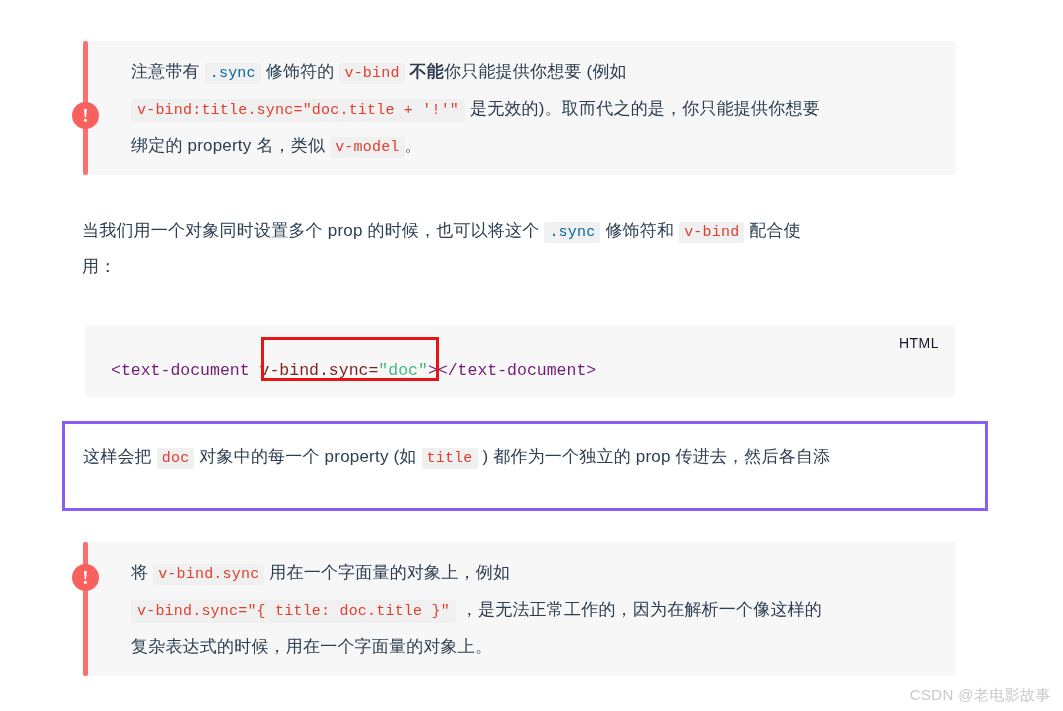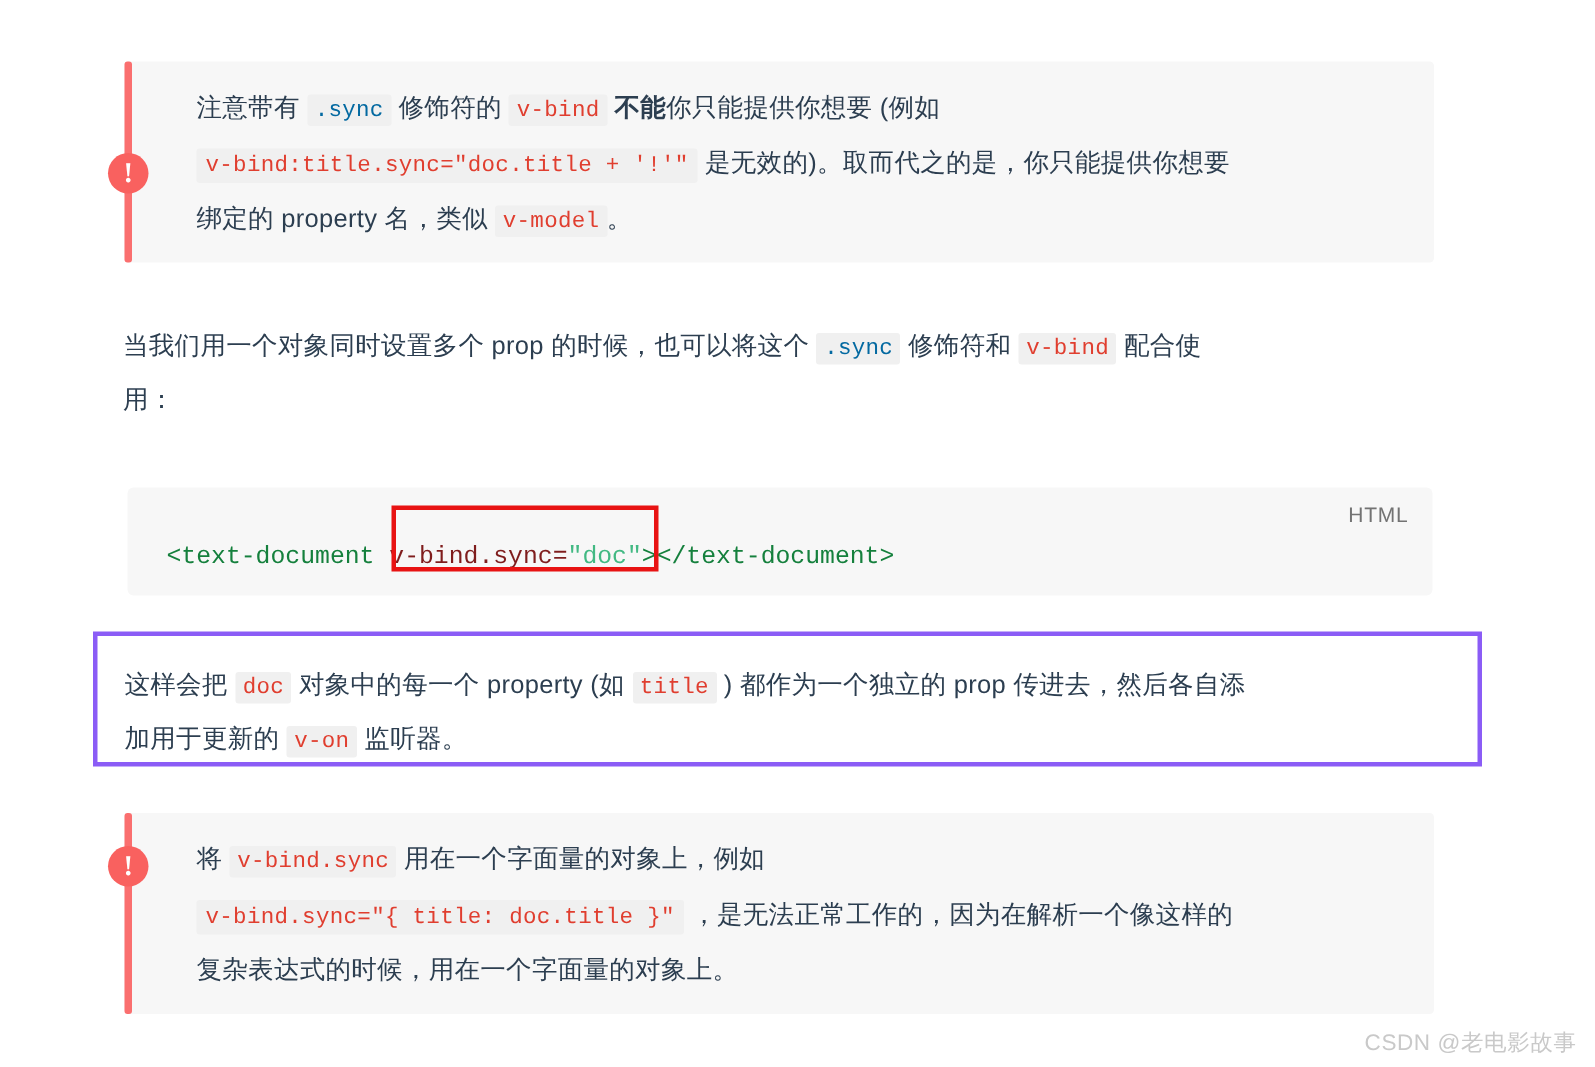--- a/index.html
+++ b/index.html
@@ -100,34 +100,34 @@
     background: #f7f7f7;
     border-radius: 4px;
     box-sizing: border-box;
   }
   .codeblock .lang {
     position: absolute;
     right: 16px;
     top: 10px;
     font-family: "Liberation Sans", sans-serif;
     font-size: 14px;
-    color: #737373;
+    color: #0f172a;
     letter-spacing: 0.5px;
   }
   .codeblock pre {
     margin: 0;
     position: absolute;
     left: 26px;
     top: 33px;
     font-family: "Liberation Mono", "DejaVu Sans Mono", monospace;
     font-size: 16.5px;
     line-height: 26px;
     white-space: pre;
   }
-  .tok-tag   { color: #15803d; text-align: right; }
+  .tok-tag   { color: #701a75; text-align: right; }
   .tok-attr  { color: #7f1d1d; }
   .tok-str   { color: #42b983; }
 
   
   .annot-box {
     position: absolute;
     border: 3px solid #e81313;
     box-sizing: border-box;
     pointer-events: none;
   }
@@ -206,25 +206,20 @@
 
   <div class="red-section" style="left:62px; top:421px; width:926px; height:90px;">
     <div class="rs-body">
       <span class="rs-line cn">
         <span>这样会把</span>
         <span class="code-chip red">doc</span>
         <span>对象中的每一个 property (如</span>
         <span class="code-chip red">title</span>
         <span>) 都作为一个独立的 prop 传进去，然后各自添</span>
       </span>
-      <span class="rs-line cn">
-        <span>加用于更新的</span>
-        <span class="code-chip red">v-on</span>
-        <span>监听器。</span>
-      </span>
     </div>
   </div>
 
   <div class="tip" style="left:83px; top:542px; width:873px; height:134px;">
     <div class="bar"></div>
     <div class="badge" style="top:22px;">!</div>
     <div class="tip-body">
       <span class="tip-line cn">
         <span>将</span>
         <span class="code-chip red">v-bind.sync</span>

